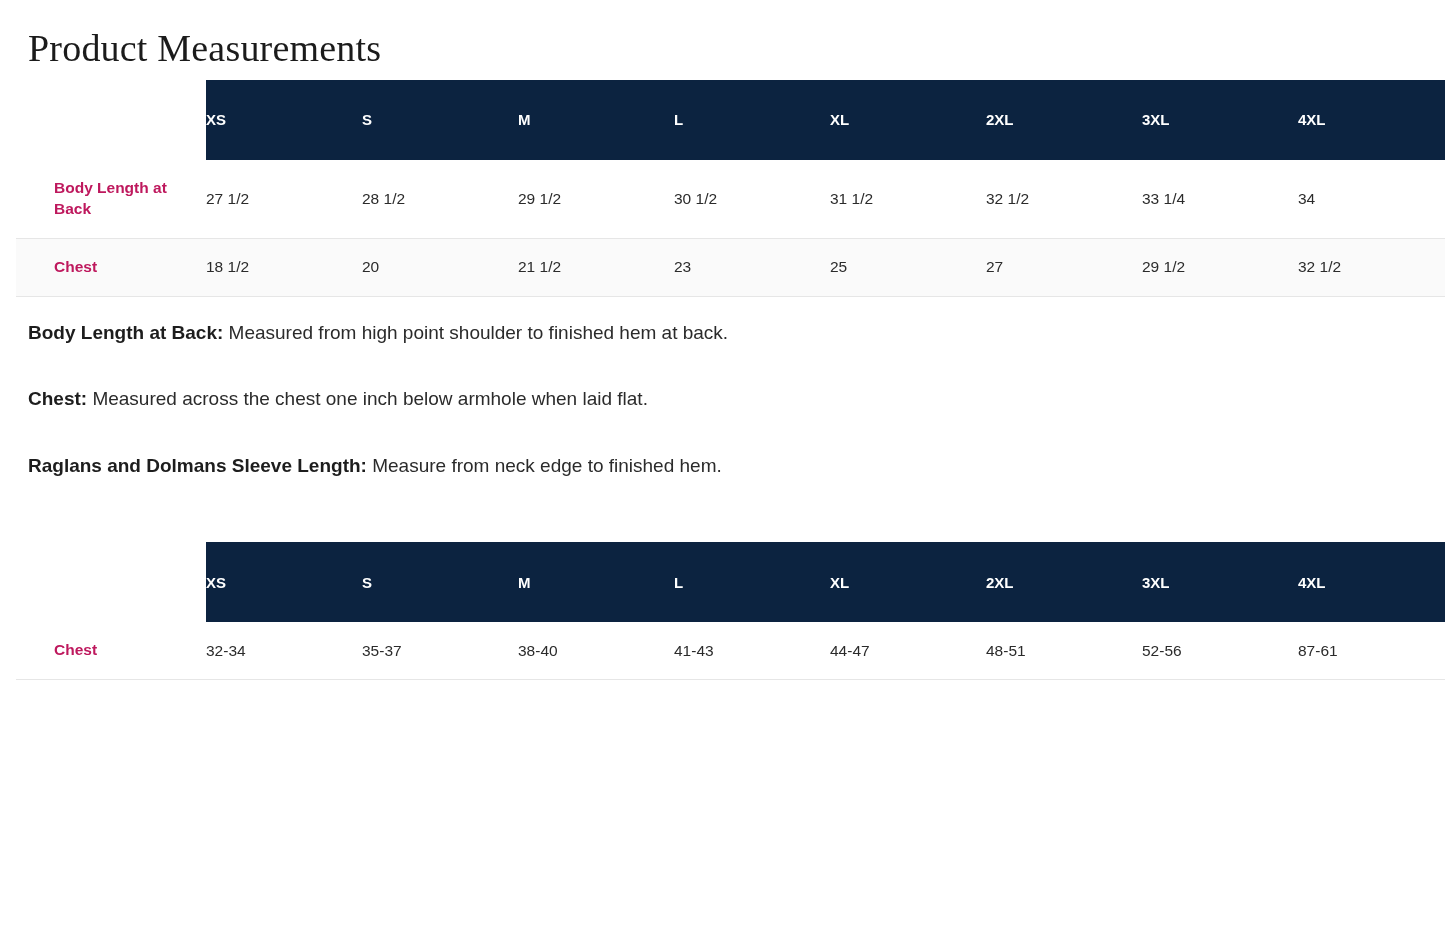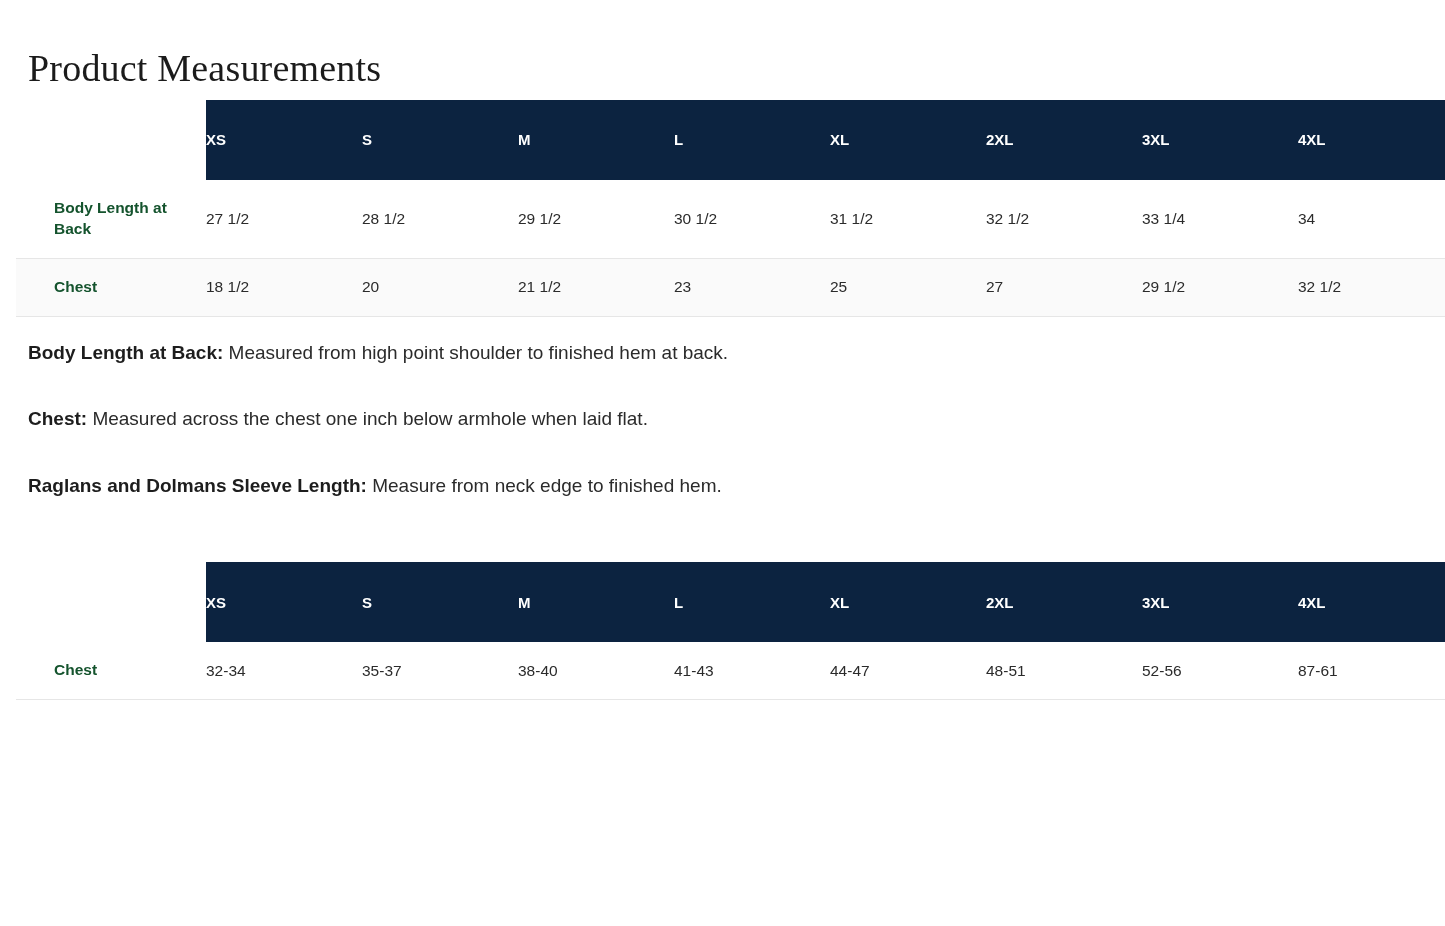--- a/index.html
+++ b/index.html
@@ -12,21 +12,20 @@
     width: 1445px;
     height: 926px;
     font-family: "Liberation Sans", sans-serif;
     color: #2b2b2b;
     overflow: hidden;
   }
   .page {
     position: relative;
     width: 1445px;
     padding: 16px;
-    margin-top: 20px;
   }
   h1.section-title {
     font-family: "Liberation Serif", serif;
     font-weight: 400;
     font-size: 38px;
     line-height: 1.1;
     color: #1b1b1b;
     margin: 0;
     padding: 12px 0 0 12px;
     letter-spacing: 0.2px;
@@ -61,21 +60,21 @@
     vertical-align: middle;
     border-bottom: 1px solid #e6e6e6;
     color: #2b2b2b;
     font-size: 15.5px;
   }
   table.sizes tbody tr.alt td {
     background: #fafafa;
   }
   table.sizes tbody td.rowlabel {
     font-weight: bold;
-    color: #14532d;
+    color: #be185d;
     padding-left: 38px;
     padding-right: 14px;
     font-size: 15.5px;
     line-height: 1.35;
   }
   table.sizes tbody td.val {
     padding-left: 0;
   }
   .m-table thead th.size { padding-left: 0; }
   .m-table thead th { }

